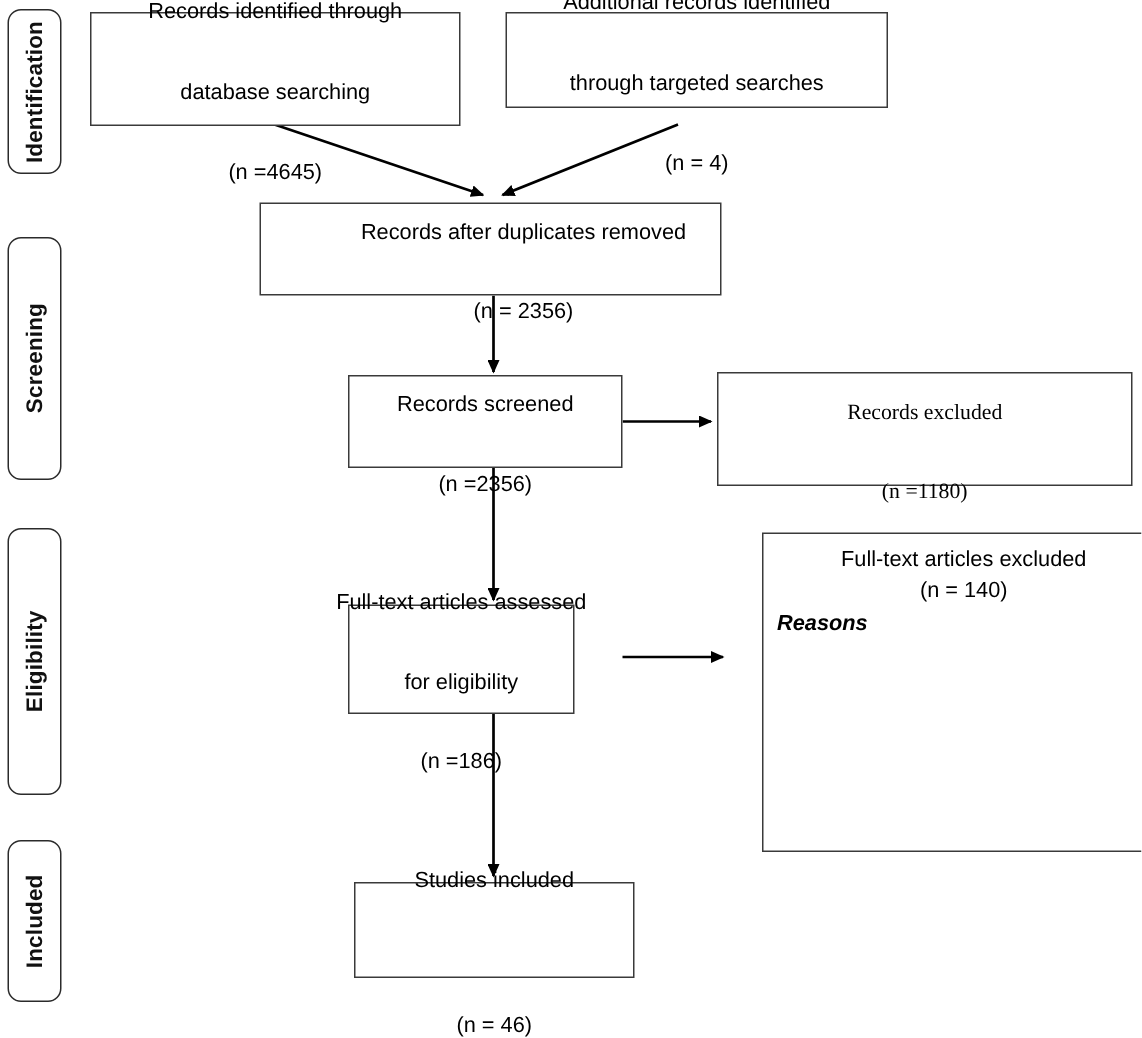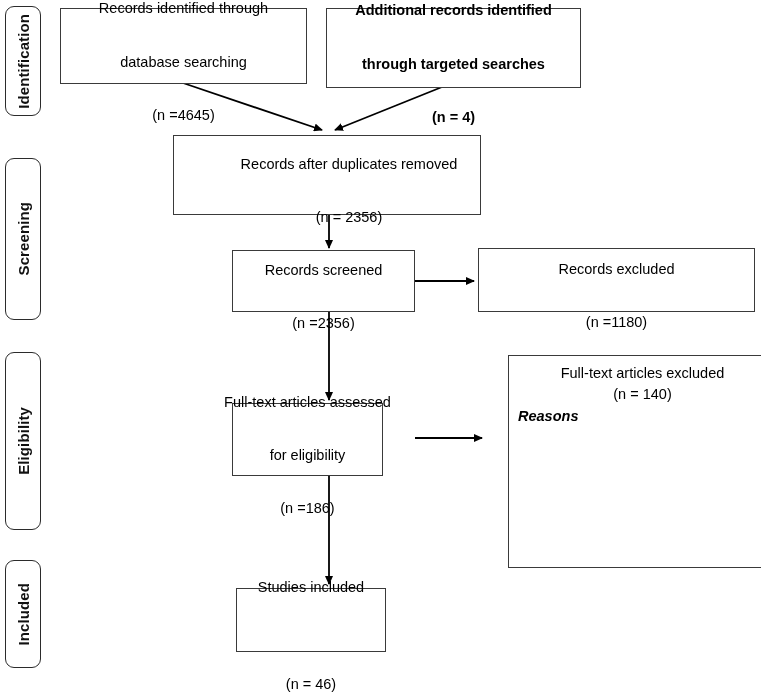--- a/index.html
+++ b/index.html
@@ -133,51 +133,51 @@
   <div class="stage-label" style="left:5px; top:560px; width:36px; height:108px;">
     <span>Included</span>
   </div>
 
   <div class="node" style="left:60px; top:8px; width:247px; height:76px;">
     <span class="line">Records identified through</span>
     <span class="line">database searching</span>
     <span class="line">(n =4645)</span>
   </div>
 
-  <div class="node" style="left:326px; top:8px; width:255px; height:80px;font-weight:bold;">
+  <div class="node" style="left:337px; top:8px; width:255px; height:64px;">
     <span class="line">Additional records identified</span>
     <span class="line">through targeted searches</span>
     <span class="line">(n = 4)</span>
   </div>
 
-  <div class="node" style="left:173px; top:135px; width:308px; height:80px;padding-left:44px;">
+  <div class="node" style="left:173px; top:135px; width:308px; height:62px;padding-left:44px;">
     <span class="line">Records after duplicates removed</span>
     <span class="line">(n = 2356)</span>
   </div>
 
   <div class="node" style="left:232px; top:250px; width:183px; height:62px;">
     <span class="line">Records screened</span>
     <span class="line">(n =2356)</span>
   </div>
 
-  <div class="node" style="left:478px; top:248px; width:277px; height:64px;">
+  <div class="node" style="left:478px; top:248px; width:277px; height:76px;font-family:Liberation Serif, serif;">
     <span class="line">Records excluded</span>
     <span class="line">(n =1180)</span>
   </div>
 
   <div class="node" style="left:232px; top:403px; width:151px; height:73px;">
     <span class="line">Full-text articles assessed</span>
     <span class="line">for eligibility</span>
     <span class="line">(n =186)</span>
   </div>
 
   <div class="node node-excl-reasons" style="left:508px; top:355px; width:269px; height:213px;">
     <span class="hdr">Full-text articles excluded</span>
     <span class="hdr">(n = 140)</span>
     <span class="reasons-title">Reasons</span>
   </div>
 
-  <div class="node" style="left:236px; top:588px; width:150px; height:64px;gap:44px;">
+  <div class="node" style="left:236px; top:588px; width:187px; height:64px;gap:44px;">
     <span class="line">Studies included</span>
     <span class="line">(n = 46)</span>
   </div>
 
 </div>
 
 </body></html>

